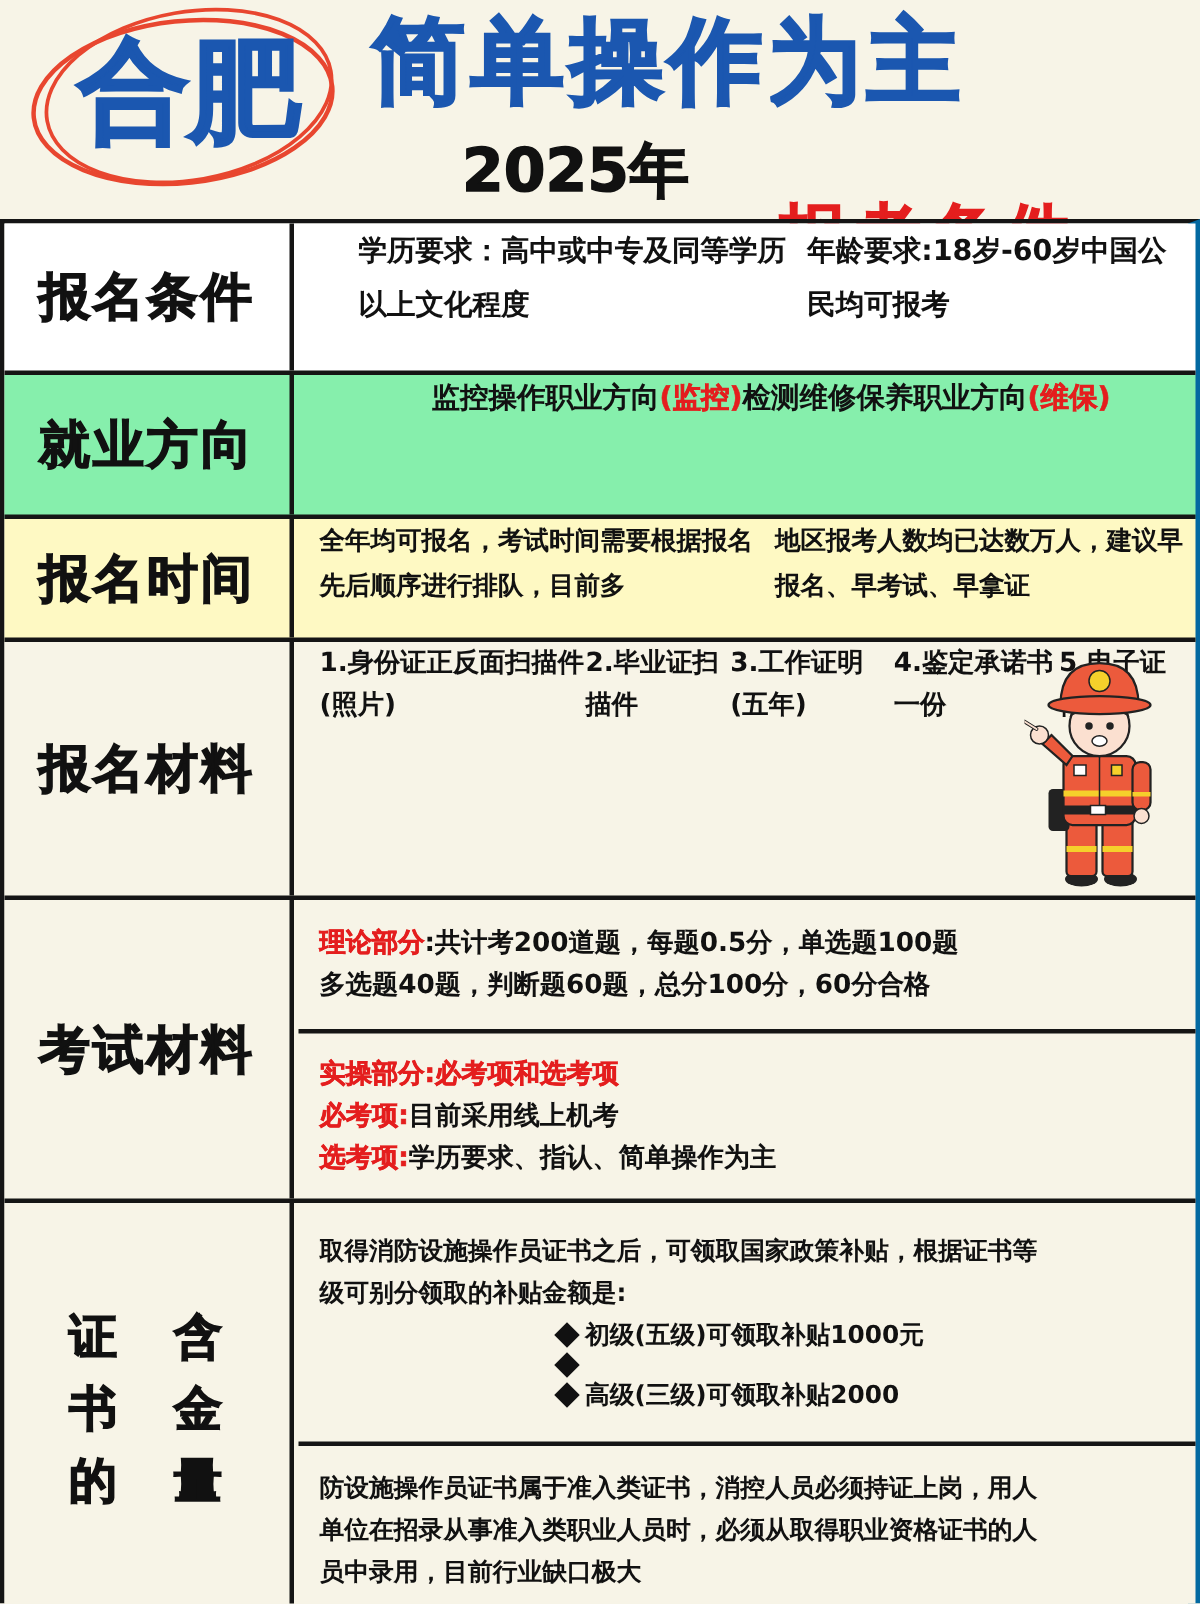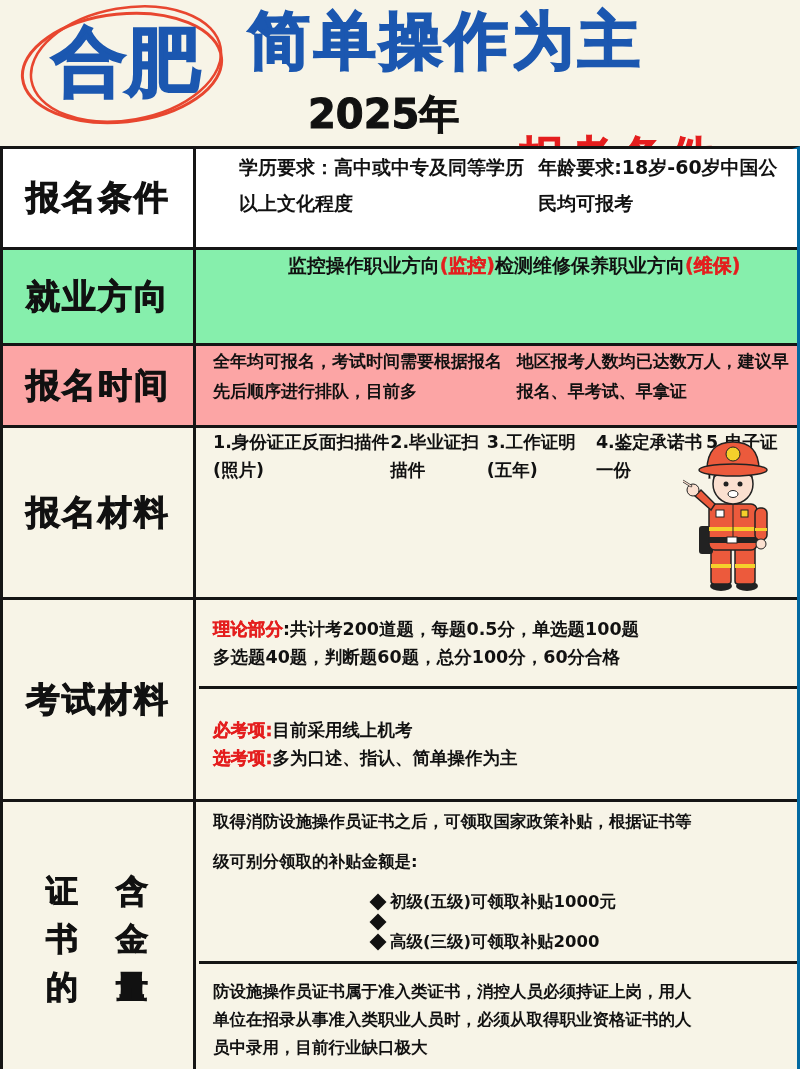--- a/index.html
+++ b/index.html
@@ -57,31 +57,31 @@
       display: flex; flex-direction: row; justify-content: center;
       font-size: 17.5px; font-weight: 700; line-height: 28px;
       padding-left: 14px; padding-right: 8px;
     }
     .red { color: #e41e1e; -webkit-text-stroke: 0.4px #e41e1e; }
 
     .row-1 { top: 0; height: 101px; background: #ffffff; }
     .row-1 .content-cell { padding-left: 40px; font-size: 19px; line-height: 36px; }
     .row-2 { top: 101px; height: 96px; background: #86efac; }
     .row-2 .content-cell { padding-left: 40px; font-size: 19px; line-height: 30px; }
-    .row-3 { top: 197px; height: 82px; background: #fca5a5; }
+    .row-3 { top: 197px; height: 82px; background: #fef9c3; }
     .row-3 .content-cell { font-size: 17px; line-height: 30px; }
     .row-4 { top: 279px; height: 172px; background: #f7f4e7; }
     .row-4 .content-cell { font-size: 17.5px; line-height: 28px; }
     .row-5 { top: 451px; height: 202px; background: #f7f4e7; }
     .row-6 { top: 653px; height: 273px; background: #f7f4e7; border-bottom: none; }
 
     .sub-block { position: absolute; left: 196px; right: 0; display: flex; flex-direction: column; justify-content: center; padding-left: 14px; font-size: 17.5px; font-weight: 700; line-height: 28px; }
     .sub-top { top: 0; height: 89px; border-bottom: 3px solid #151515; }
     .sub-bottom { top: 89px; bottom: 0; }
-    .row-6 .sub-top { height: 162px; gap: 12px; }
+    .row-6 .sub-top { height: 162px; }
     .row-6 .sub-bottom { top: 162px; }
     .row-6 .sub-block { font-size: 16.5px; }
 
     .subsidy-list { padding-left: 156px; }
     .subsidy-item { display: flex; align-items: center; }
     .diamond {
       display: inline-block; width: 12px; height: 12px; background: #111;
       transform: rotate(45deg); margin: 0 6px 0 3px;
     }
 
@@ -193,25 +193,26 @@
 
     <div class="row row-5">
       <div class="label-cell">考试材料</div>
       <div class="sub-block sub-top">
         <div>
           <span class="red">理论部分</span><span>:共计考200道题，每题0.5分，单选题100题</span>
         </div>
         <div>多选题40题，判断题60题，总分100分，60分合格</div>
       </div>
       <div class="sub-block sub-bottom">
+        <div class="red">实操部分:必考项和选考项</div>
         <div>
           <span class="red">必考项:</span><span>目前采用线上机考</span>
         </div>
         <div>
-          <span class="red">选考项:</span><span>多为口述、指认、简单操作为主</span>
+          <span class="red">选考项:</span><span>学历要求、指认、简单操作为主</span>
         </div>
       </div>
     </div>
 
     <div class="row row-6">
       <div class="label-cell">
         <div class="vertical-label">
           <div class="vcol">
             <span>证</span>
             <span>书</span>

